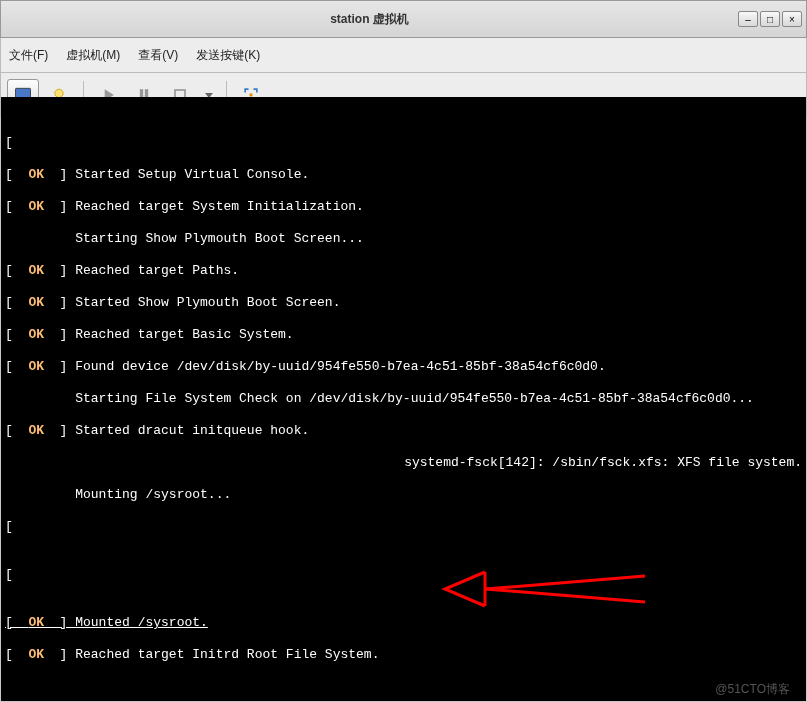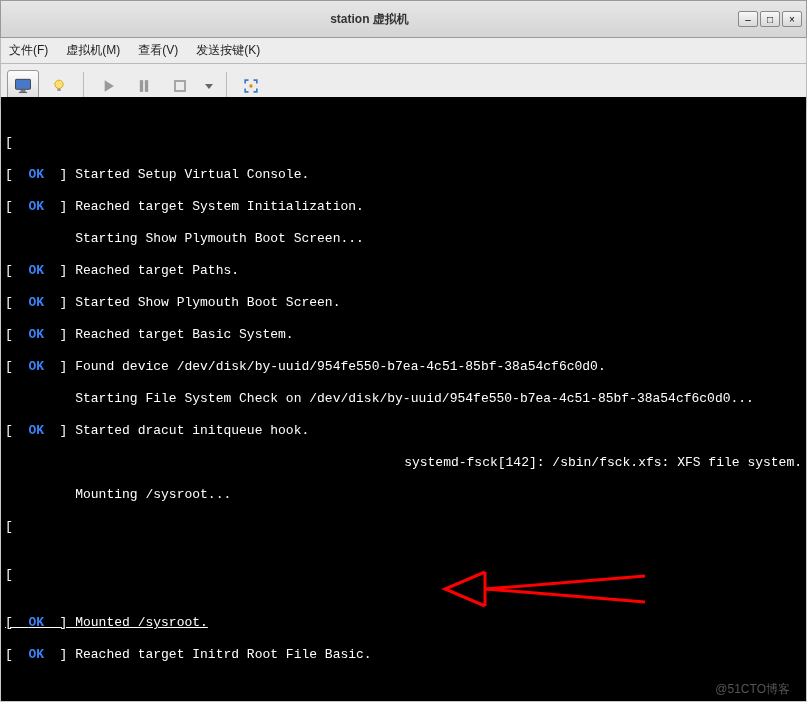--- a/index.html
+++ b/index.html
@@ -44,21 +44,21 @@
   }
 
   
   .menubar {
     height: 26px;
     background: #ededed;
     border: 1px solid #bbb;
     border-top: none;
     display: flex;
     align-items: center;
-    padding: 8px 8px;
+    padding: 17px 8px;
     gap: 18px;
     font-size: 12px;
     color: #222;
   }
   .menubar .mitem { cursor: pointer; }
 
   
   .toolbar {
     height: 44px;
     background: #ededed;
@@ -94,21 +94,21 @@
     top: 97px; bottom: 1px;
     background: #000;
     color: #fff;
     font-family: "Courier New", monospace;
     font-size: 13px;
     line-height: 16px;
     padding: 22px 4px 4px 4px;
     white-space: pre;
     overflow: hidden;
   }
-  .ok { color: #3b82f6; font-weight: bold; }
+  .ok { color: #fdba74; font-weight: bold; }
 
   
   .arrow {
     position: absolute;
     left: 430px; top: 564px;
     pointer-events: none;
   }
 
   .watermark {
     position: absolute;
@@ -193,21 +193,21 @@
 <span style="display: block;"><span>[  </span><span class="ok">OK</span><span>  ] Found device /dev/disk/by-uuid/954fe550-b7ea-4c51-85bf-38a54cf6c0d0.</span></span>
 <span style="display: block;">         Starting File System Check on /dev/disk/by-uuid/954fe550-b7ea-4c51-85bf-38a54cf6c0d0...</span>
 <span style="display: block;"><span>[  </span><span class="ok">OK</span><span>  ] Started dracut initqueue hook.</span></span>
 <span style="display: block; text-align: right;">systemd-fsck[142]: /sbin/fsck.xfs: XFS file system.</span>
 <span style="display: block;">         Mounting /sysroot...</span>
 <span style="display: block;">[</span>
 <span style="display: block;"></span>
 <span style="display: block;">[</span>
 <span style="display: block;"></span>
 <span style="display: block; text-decoration: underline;"><span>[  </span><span class="ok">OK</span><span>  ] Mounted /sysroot.</span></span>
-<span style="display: block;"><span>[  </span><span class="ok">OK</span><span>  ] Reached target Initrd Root File Basic.</span></span>
+<span style="display: block;"><span>[  </span><span class="ok">OK</span><span>  ] Reached target Initrd Root File System.</span></span>
 
 
 
 
 <span style="display: block;"></span>
 <span style="display: block;"></span>
 
 
 
 

